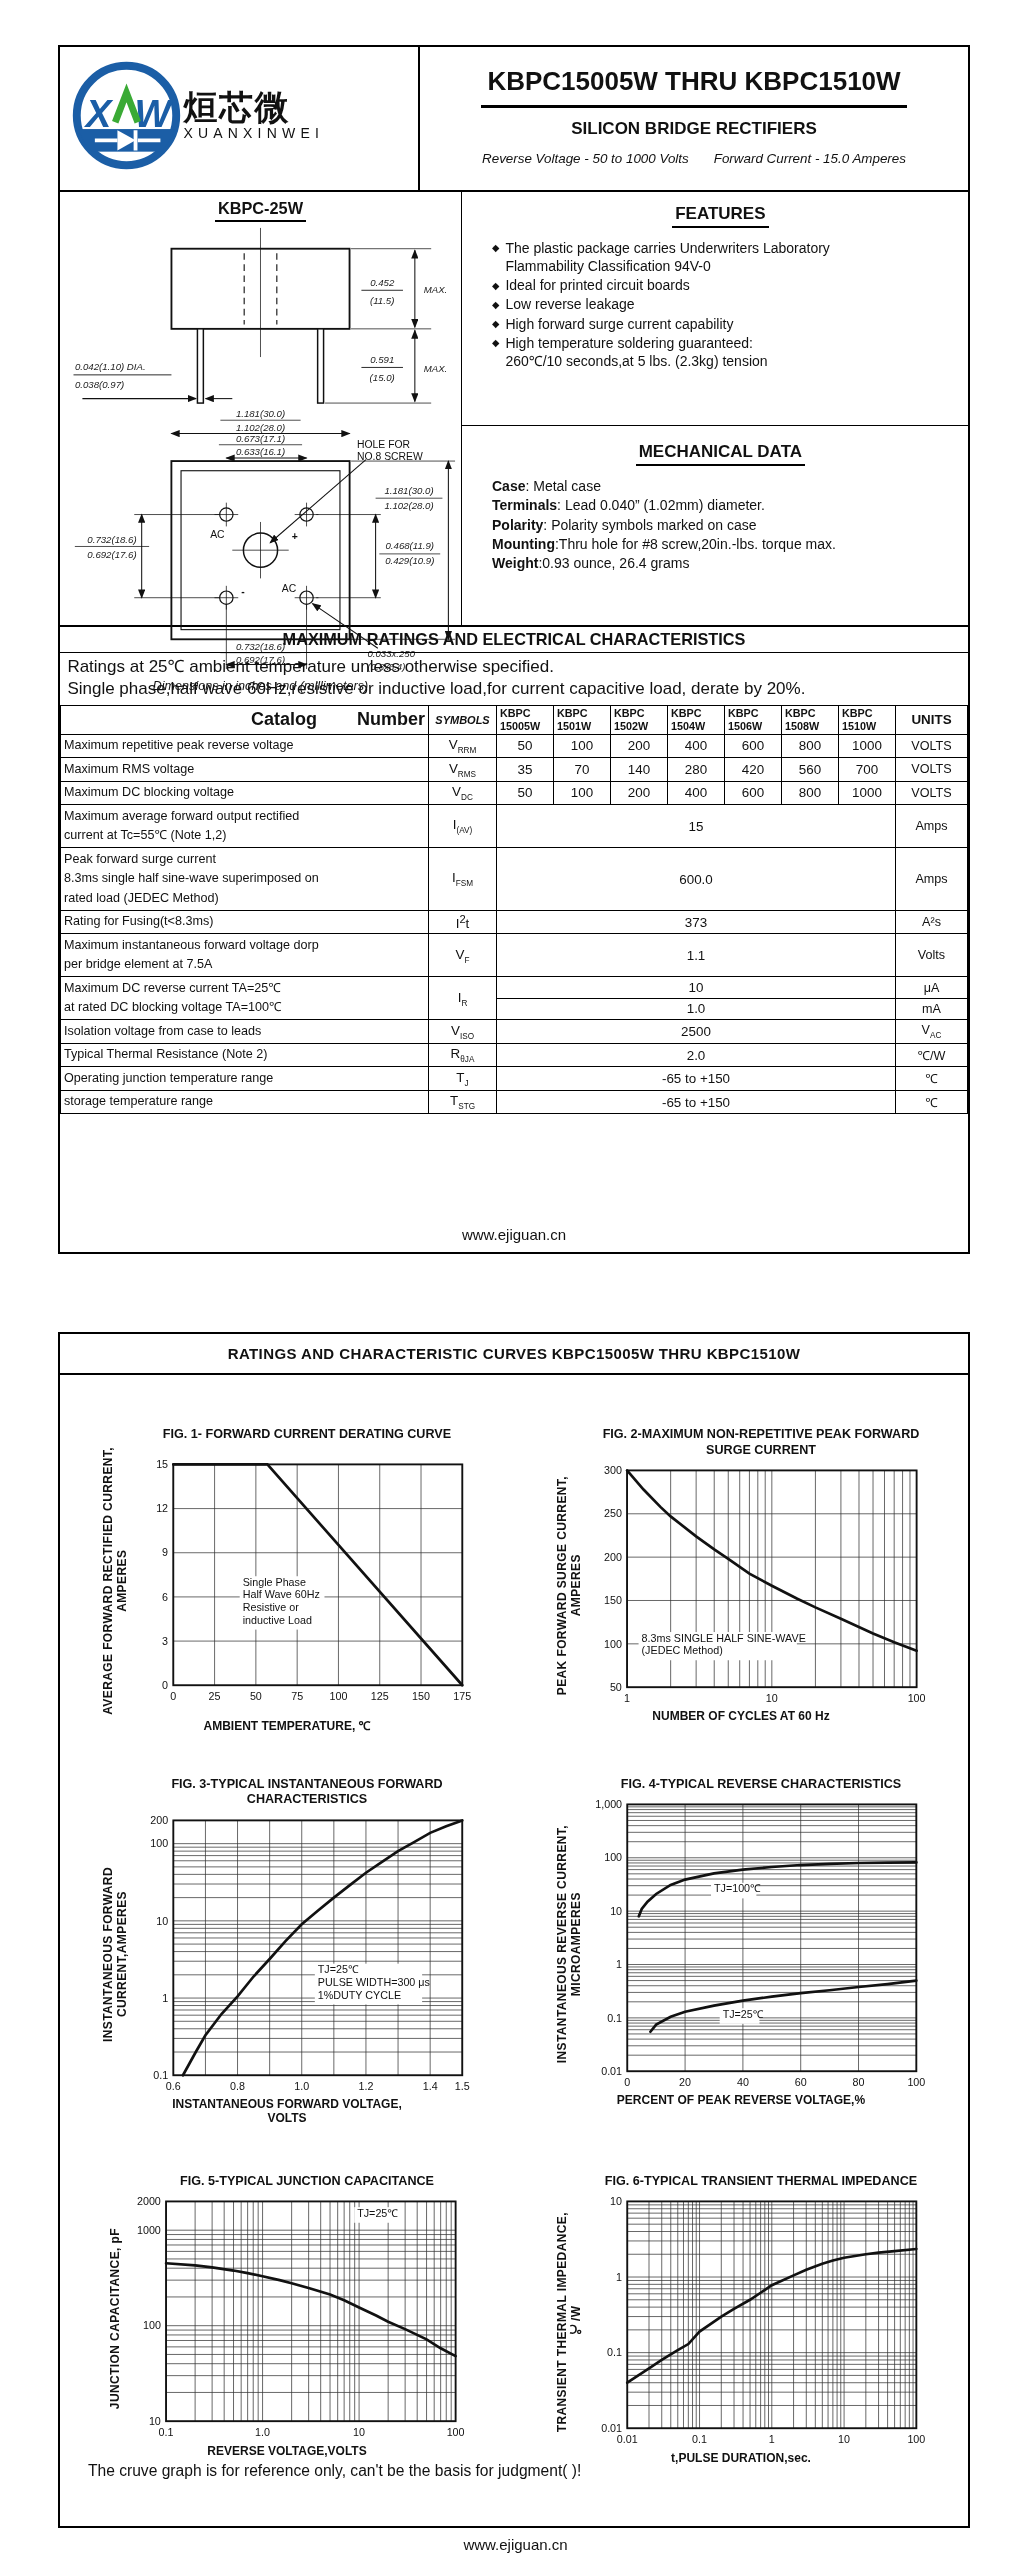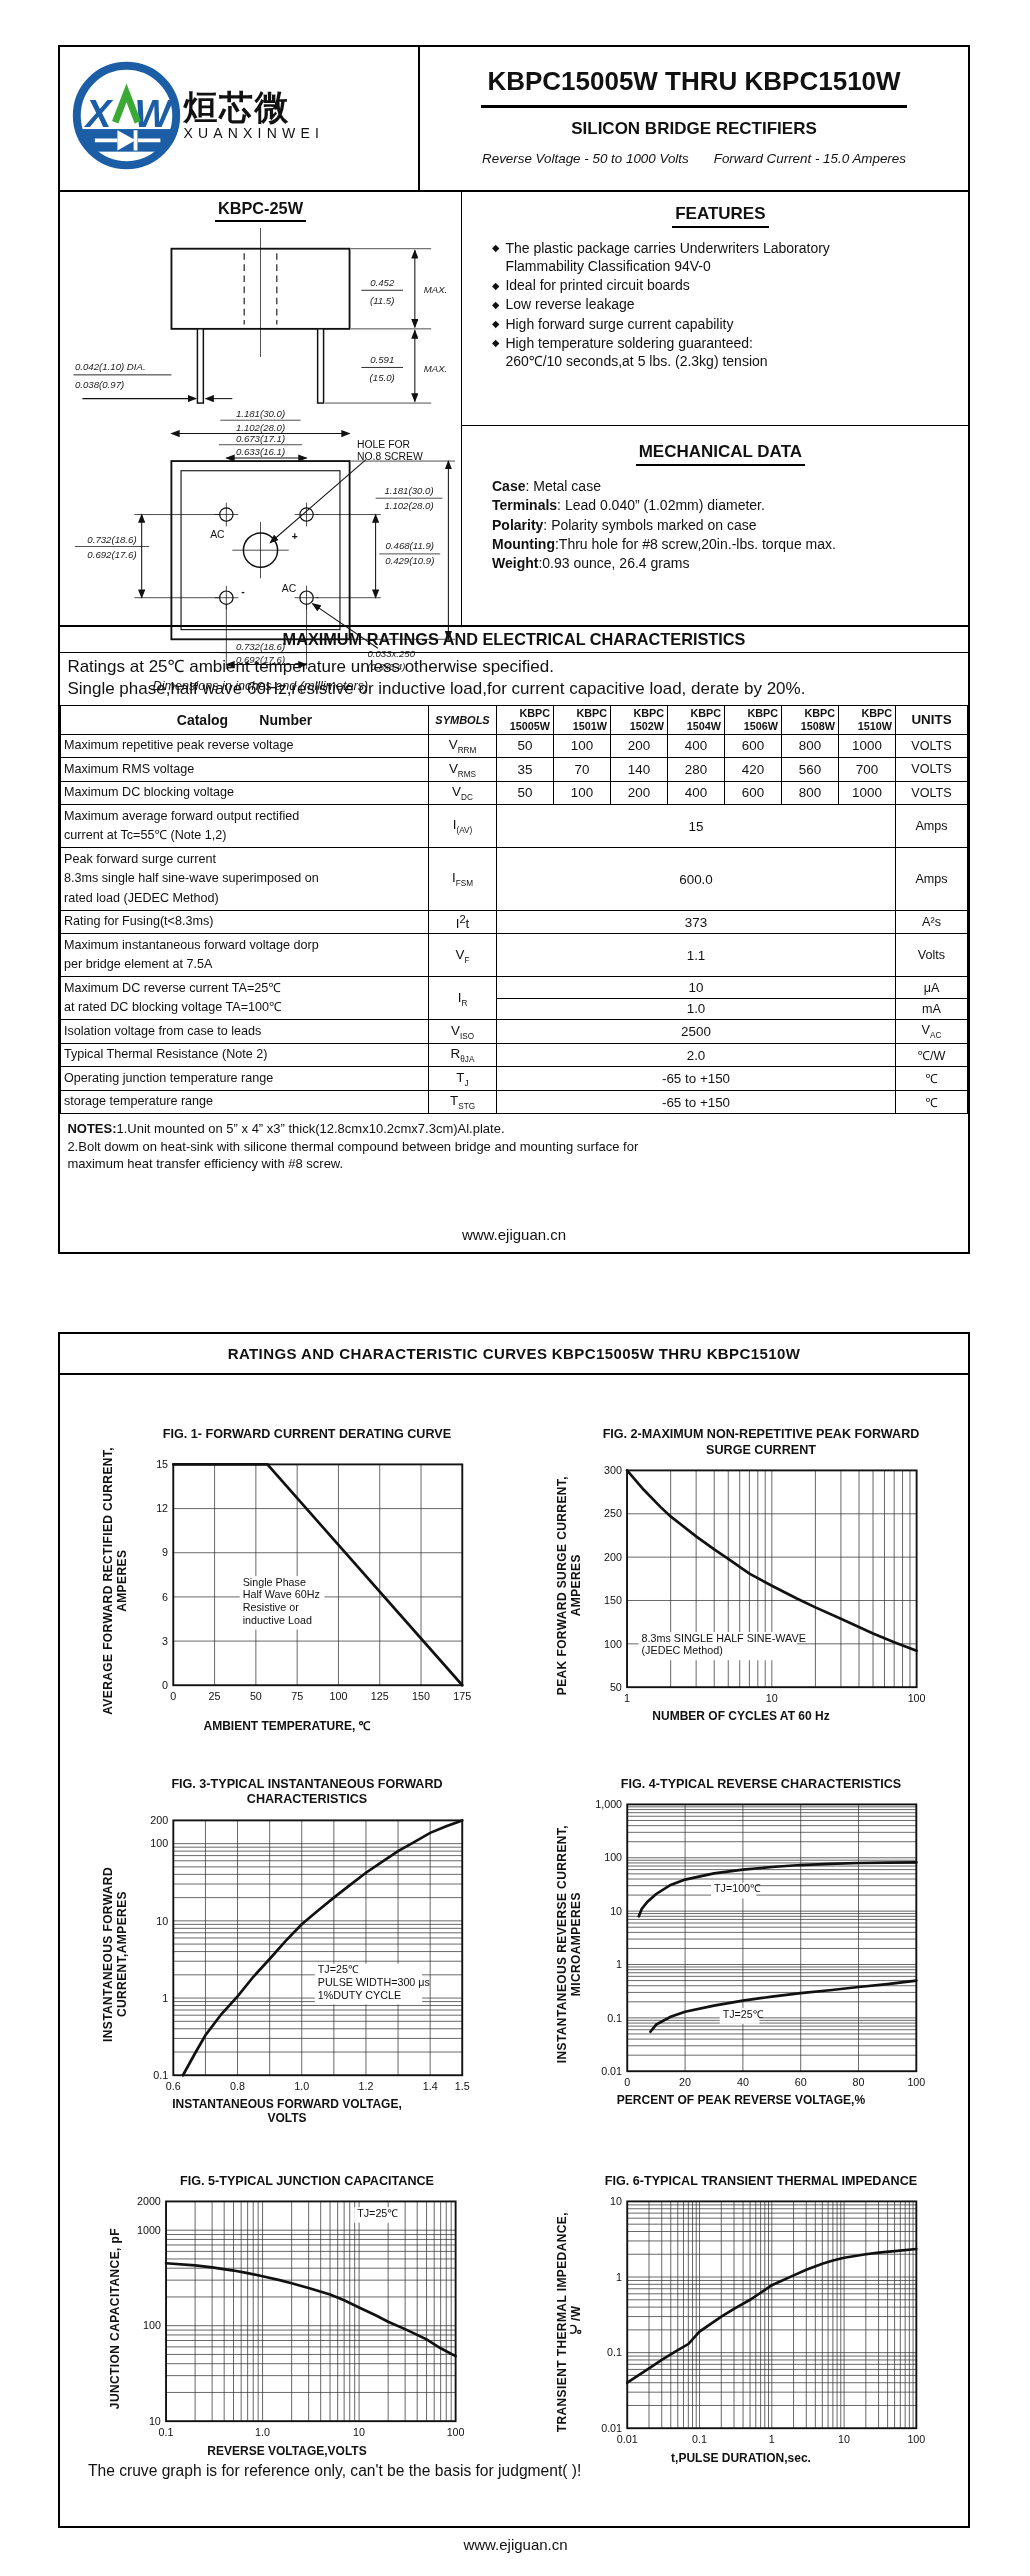--- a/index.html
+++ b/index.html
@@ -45,23 +45,23 @@
   .spec-notes{font-size:17px;padding:3px 7.4px 1.5px;line-height:1.3;}
   table.ratings{border-collapse:collapse;width:100%;table-layout:fixed;margin-top:3px;}
   table.ratings td,table.ratings th{border:1.5px solid #000;padding:1.5px 3px;}
   table.ratings th{font-weight:bold;}
   td.lbl{font-size:12.6px;text-align:left;padding-left:6px;white-space:pre-line;line-height:1.55;}
   td.symc{font-size:13.4px;text-align:center;}
   td.symc sub{font-size:8.2px;}
   td.val{font-size:13.4px;text-align:center;}
   td.unitc{font-size:12.6px;text-align:center;}
   td.unitc sub{font-size:8.2px;}
-  th.cat{font-size:14px;text-align:center;padding-left:6px;white-space:pre;font-weight:normal;}
+  th.cat{font-size:18px;text-align:right;padding-left:6px;white-space:pre;font-weight:normal;}
   th.symh{font-size:11px;font-style:italic;font-weight:normal;text-align:center;}
-  th.model{font-size:10.8px;text-align:right;line-height:1.15;white-space:pre-line;}
+  th.model{font-size:10.8px;text-align:left;line-height:1.15;white-space:pre-line;}
   th.unith{font-size:13.4px;text-align:center;}
   .dualcell{padding:0 !important;}
   .dualcell div{height:20px;line-height:20px;}
   .dualcell div + div{border-top:1.5px solid #000;}
   .notes{font-size:13px;padding:6px 0 0 7.4px;line-height:1.32;white-space:pre-line;}
   .p1-footer{position:absolute;bottom:9px;left:0;right:0;text-align:center;font-size:15px;}
 
   
   .p2-titlebar{height:39px;border-bottom:2.2px solid #000;display:flex;align-items:center;justify-content:center;
                font-size:15px;font-weight:bold;letter-spacing:0.4px;}
@@ -410,23 +410,20 @@
             <td class="unitc">℃</td>
           </tr>
           <tr>
             <td class="lbl">storage temperature range</td>
             <td class="symc">T<sub>STG</sub></td>
             <td class="val" colspan="7">-65 to +150</td>
             <td class="unitc">℃</td>
           </tr>
         </tbody>
       </table>
-    <div class="notes"><b>NOTES:</b><span>1.Unit mounted on 5”  x 4”  x3”  thick(12.8cmx10.2cmx7.3cm)Al.plate.
-2.Bolt dowm on heat-sink with silicone thermal compound between bridge and mounting surface for
-   maximum heat transfer efficiency with #8 screw.</span></div>
     <div class="p1-footer">www.ejiguan.cn</div>
   </div>
 </div>
 
 <div class="page" id="page2">
   <div class="p2-titlebar">RATINGS AND CHARACTERISTIC CURVES KBPC15005W THRU KBPC1510W</div>
   <div class="figs">
     <div class="fig-cell r1">
       <div class="fig-title">FIG. 1- FORWARD CURRENT DERATING CURVE</div>
       <div class="fig-row">

